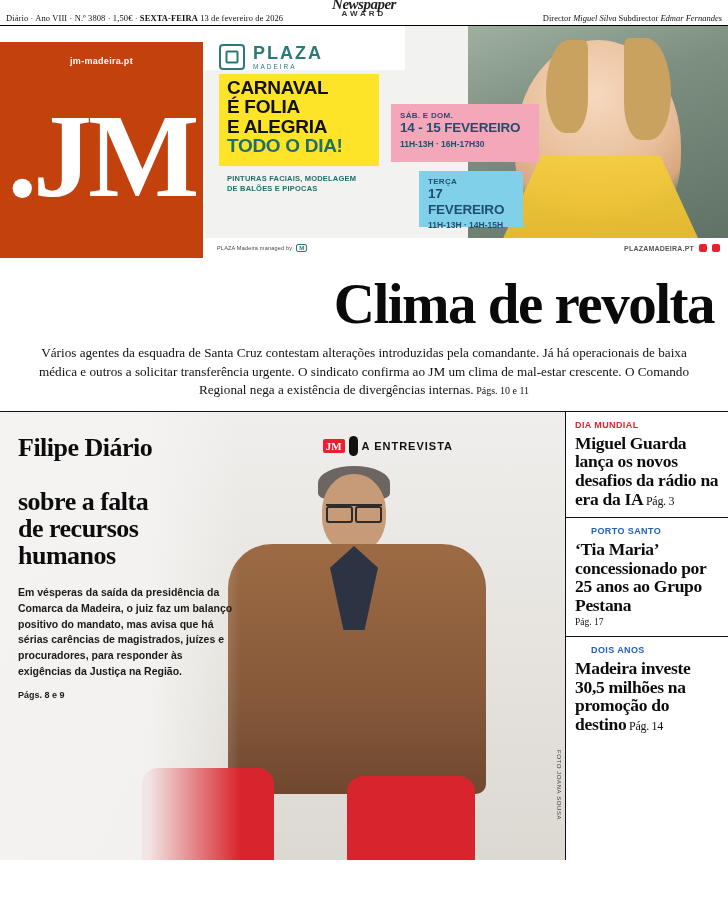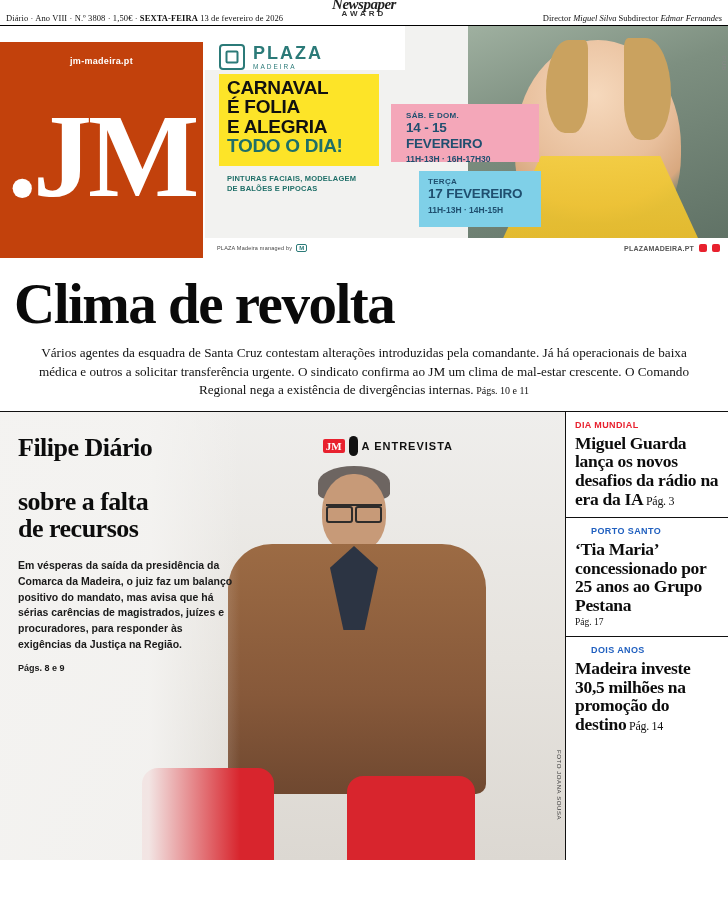--- a/index.html
+++ b/index.html
@@ -213,26 +213,26 @@
     letter-spacing: 0.2px;
     width: 160px;
   }
 
   .ad-pinkbox {
     position: absolute;
     left: 186px; top: 78px;
     width: 148px; height: 58px;
     background: #f4a7b9;
     z-index: 3;
-    padding: 7px 15px;
+    padding: 7px 9px;
   }
   .ad-bluebox {
     position: absolute;
     left: 214px; top: 145px;
-    width: 122px; height: 56px;
+    width: 104px; height: 56px;
     background: #7fd0e8;
     z-index: 3;
     padding: 6px 9px;
   }
   .dt-label {
     font-family: "Liberation Sans", sans-serif;
     font-size: 8px;
     font-weight: bold;
     color: #1f4f6f;
     letter-spacing: 0.3px;
@@ -303,21 +303,21 @@
     top: 30px;
     font-family: "Liberation Sans", sans-serif;
     font-size: 6px;
     color: #888;
     letter-spacing: 1px;
     writing-mode: vertical-rl;
   }
 
   
   .mainhead {
-    text-align: left;
+    text-align: right;
     padding: 18px 14px 0 14px;
   }
   .mainhead h1 {
     font-family: "Liberation Serif", serif;
     font-weight: bold;
     font-size: 57px;
     line-height: 0.97;
     letter-spacing: -1.5px;
     color: #0a0a0a;
   }
@@ -644,20 +644,21 @@
         <span class="ib-mic"></span>
         <span class="ib-txt">A ENTREVISTA</span>
       </div>
 
       <div class="feature-text">
         <h2>
           <span>Filipe Diário</span><br>
           <br>
           <span>sobre a falta</span><br>
           <span>de recursos</span><br>
+          <span>humanos</span>
         </h2>
         <div class="feature-body">Em vésperas da saída da presidência da Comarca da Madeira, o juiz faz um balanço positivo do mandato, mas avisa que há sérias carências de magistrados, juízes e procuradores, para responder às exigências da Justiça na Região.</div>
         <div class="feature-pages">Págs. 8 e 9</div>
       </div>
 
       <div class="photo-credit">FOTO JOANA SOUSA</div>
     </div>
 
     <div class="railcol">
 

